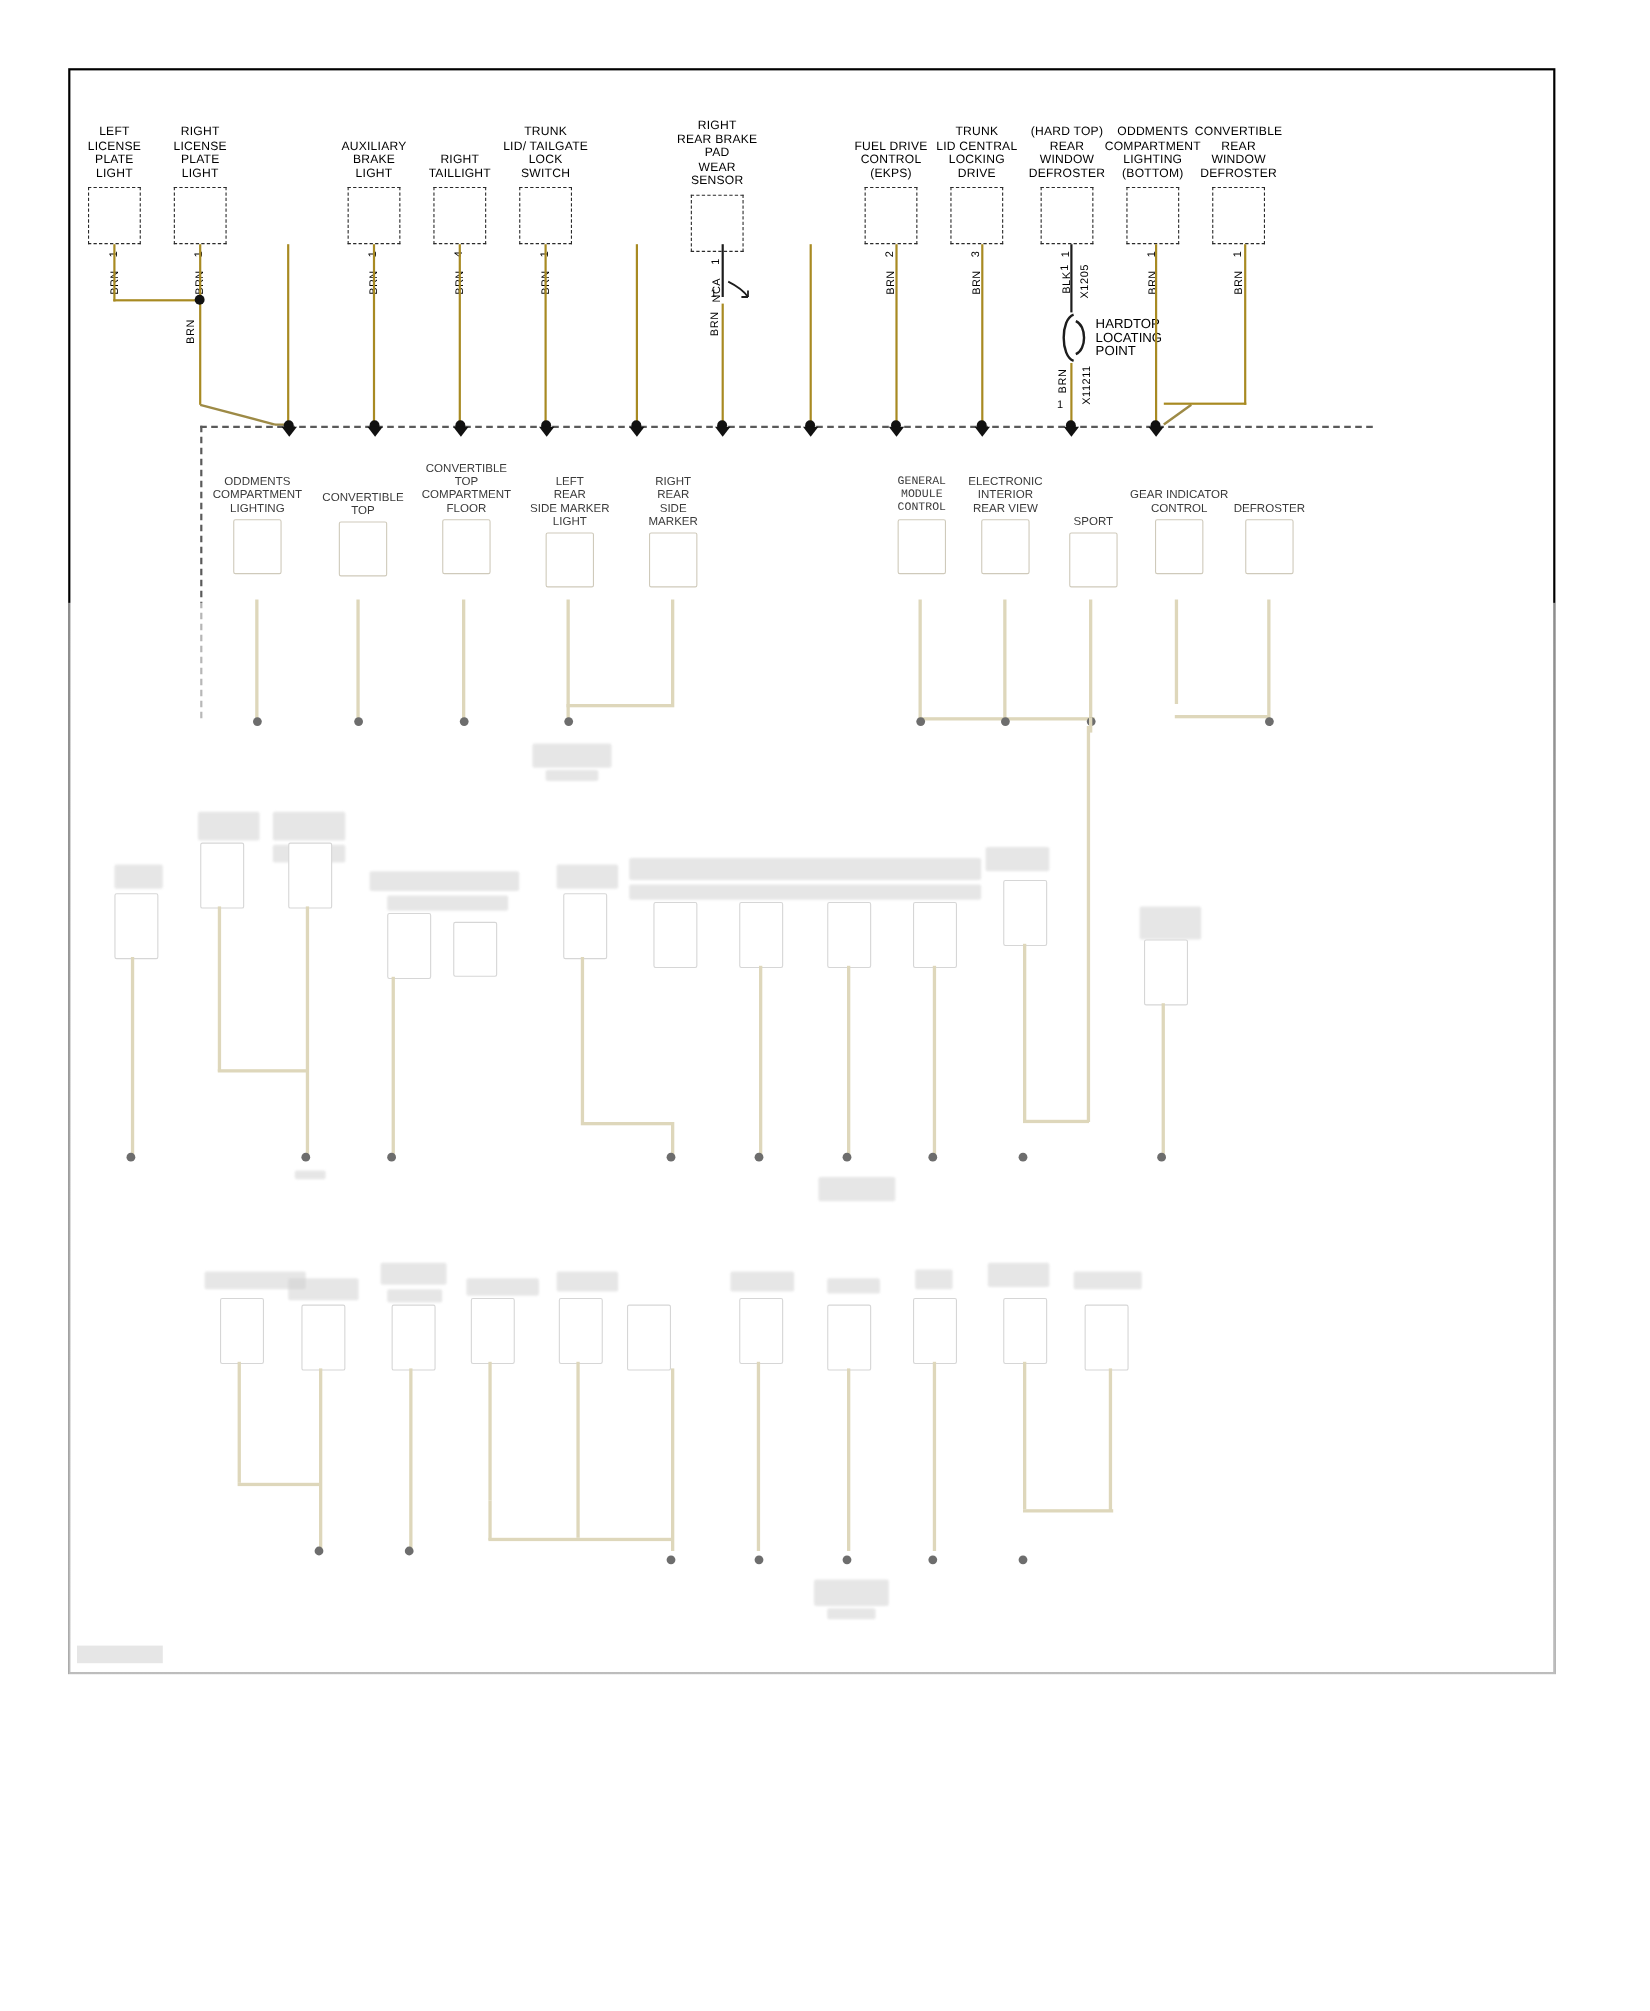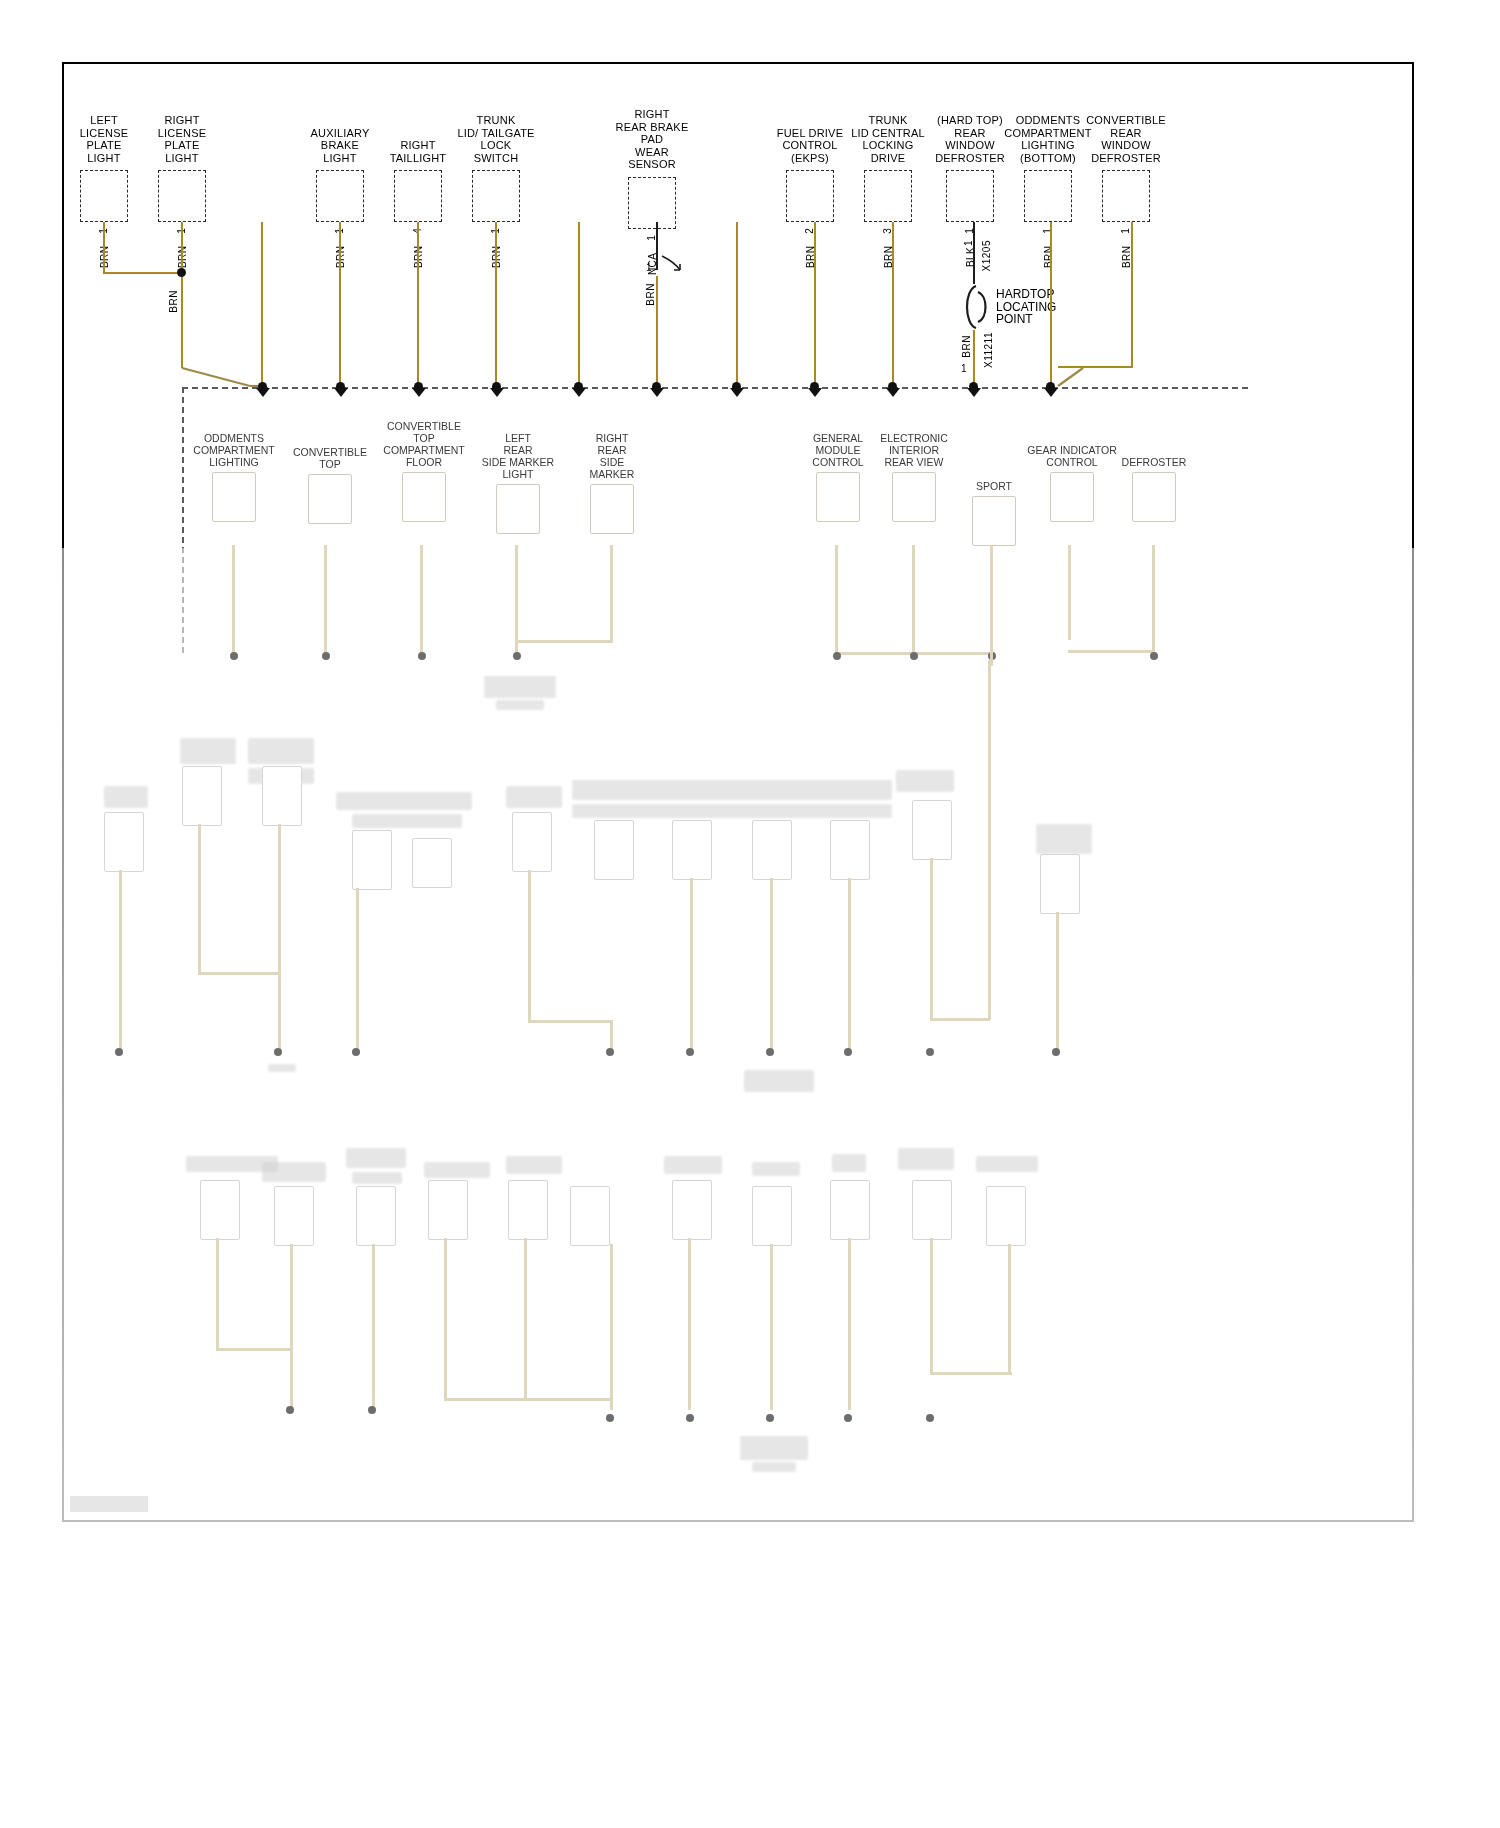--- a/index.html
+++ b/index.html
@@ -424,33 +424,33 @@
 LIGHT</div>
     <div class="gconn"></div>
   </div>
   <div class="gcol" style="left:564px; top:432px;">
     <div class="glbl">RIGHT
 REAR
 SIDE
 MARKER</div>
     <div class="gconn"></div>
   </div>
-  <div class="gcol" style="left:790px; top:432px;">
+  <div class="gcol" style="left:790px; top:432px;font-family:Liberation Mono, monospace;">
     <div class="glbl">GENERAL
 MODULE
 CONTROL</div>
     <div class="gconn"></div>
   </div>
   <div class="gcol" style="left:866px; top:432px;">
     <div class="glbl">ELECTRONIC
 INTERIOR
 REAR VIEW</div>
     <div class="gconn"></div>
   </div>
-  <div class="gcol" style="left:946px; top:480px;">
+  <div class="gcol" style="left:946px; top:468px;">
     <div class="glbl">SPORT</div>
     <div class="gconn"></div>
   </div>
   <div class="gcol" style="left:1024px; top:444px;">
     <div class="glbl">GEAR INDICATOR
 CONTROL</div>
     <div class="gconn"></div>
   </div>
   <div class="gcol" style="left:1106px; top:456px;">
     <div class="glbl">DEFROSTER</div>

